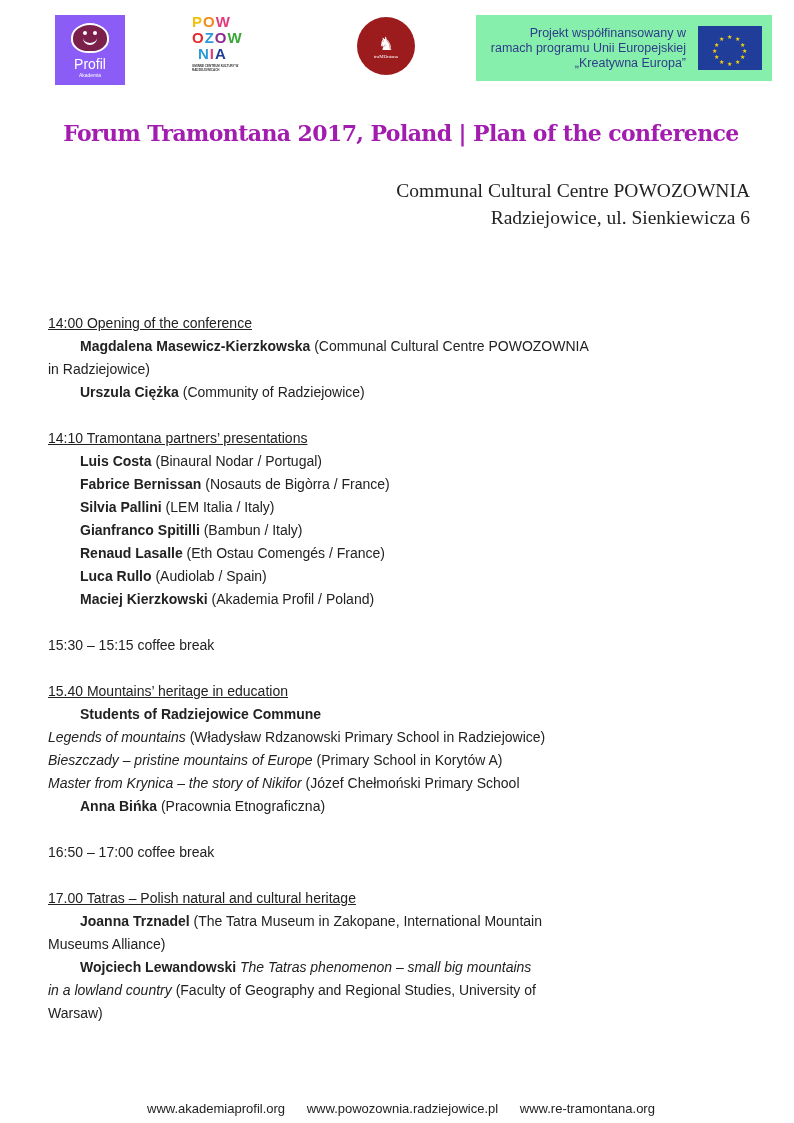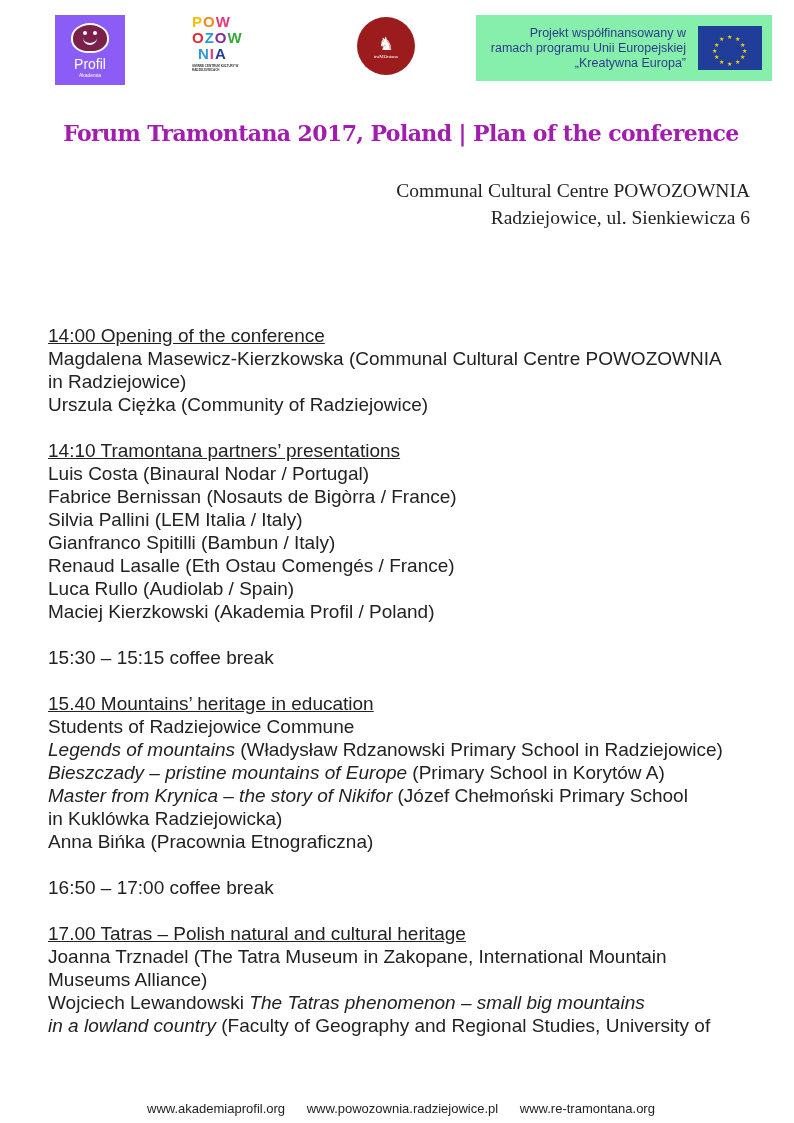--- a/index.html
+++ b/index.html
@@ -15,23 +15,23 @@
   .powoz { left:192px; top:14px; width:62px; height:66px; font-family:"Liberation Sans", sans-serif; font-weight:bold; font-size:15px; line-height:16px; letter-spacing:1px; }
   .powoz .sub { font-size:3px; line-height:4px; color:#333; letter-spacing:0; margin-top:2px; }
   .tram { left:357px; top:17px; width:58px; height:58px; border-radius:50%; background:#9c1c1e; color:#fff; font-family:"Liberation Serif", serif; font-size:5px; display:flex; align-items:center; justify-content:center; flex-direction:column; }
   .tram .goat { font-size:18px; line-height:20px; }
   .eu { left:476px; top:15px; width:296px; height:66px; background:#86efac; display:flex; align-items:center; }
   .eu .eutext { width:210px; text-align:right; font-family:"Liberation Sans", sans-serif; font-size:12.5px; line-height:15px; color:#2e3c8a; }
   .eu .flag { margin-left:12px; width:64px; height:44px; background:#1f3d99; position:relative; }
   .eu .star { position:absolute; color:#f5d20a; font-size:6px; line-height:6px; }
   .title { position:absolute; left:4px; top:120px; width:794px; text-align:center; font-family:"DejaVu Serif", serif; font-weight:bold; font-size:22px; color:#a21caf; letter-spacing:-0.6px; }
   .meta { position:absolute; right:44px; top:177px; text-align:right; font-family:"Liberation Serif", serif; font-size:19.5px; line-height:27px; color:#222; }
-  .content { position:absolute; left:48px; top:324px; width:720px; font-family:"Liberation Sans", sans-serif; font-size:19px; line-height:23px; color:#222; }
+  .content { position:absolute; left:48px; top:312px; width:720px; font-family:"Liberation Sans", sans-serif; font-size:14px; line-height:23px; color:#222; }
   .content .sec-title { text-decoration:underline; }
-  .content b { font-weight:normal; }
+  .content b { font-weight:bold;margin-left:32px; }
   .content i { font-style:italic; }
   .content .gap { height:23px; }
   .footer { position:absolute; left:4px; top:1101px; width:794px; text-align:center; font-family:"Liberation Sans", sans-serif; font-size:13px; color:#222; }
   .footer span { margin:0 9px; }
 </style>
 </head>
 <body>
 
 <div class="logo profil">
   <div class="face">
@@ -99,31 +99,31 @@
   <div class="gap"></div>
 
   <div>15:30 – 15:15 coffee break</div>
   <div class="gap"></div>
 
   <div class="sec-title">15.40 Mountains’ heritage in education</div>
   <div><b>Students of Radziejowice Commune</b></div>
   <div><i>Legends of mountains</i><span> (Władysław Rdzanowski Primary School in Radziejowice)</span></div>
   <div><i>Bieszczady – pristine mountains of Europe</i><span> (Primary School in Korytów A)</span></div>
   <div><i>Master from Krynica – the story of Nikifor</i><span> (Józef Chełmoński Primary School</span></div>
-  <div>in Kuklówka Radziejowicka)</div>
   <div><b>Anna Bińka</b><span> (Pracownia Etnograficzna)</span></div>
   <div class="gap"></div>
 
   <div>16:50 – 17:00 coffee break</div>
   <div class="gap"></div>
 
   <div class="sec-title">17.00 Tatras – Polish natural and cultural heritage</div>
   <div><b>Joanna Trznadel</b><span> (The Tatra Museum in Zakopane, International Mountain</span></div>
   <div>Museums Alliance)</div>
   <div><b>Wojciech Lewandowski</b><i> The Tatras phenomenon – small big mountains</i></div>
   <div><i>in a lowland country</i><span> (Faculty of Geography and Regional Studies, University of</span></div>
+  <div>Warsaw)</div>
 </div>
 
 <div class="footer">
   <span>www.akademiaprofil.org</span>
   <span>www.powozownia.radziejowice.pl</span>
   <span>www.re-tramontana.org</span>
 </div>
 
 </body></html>

